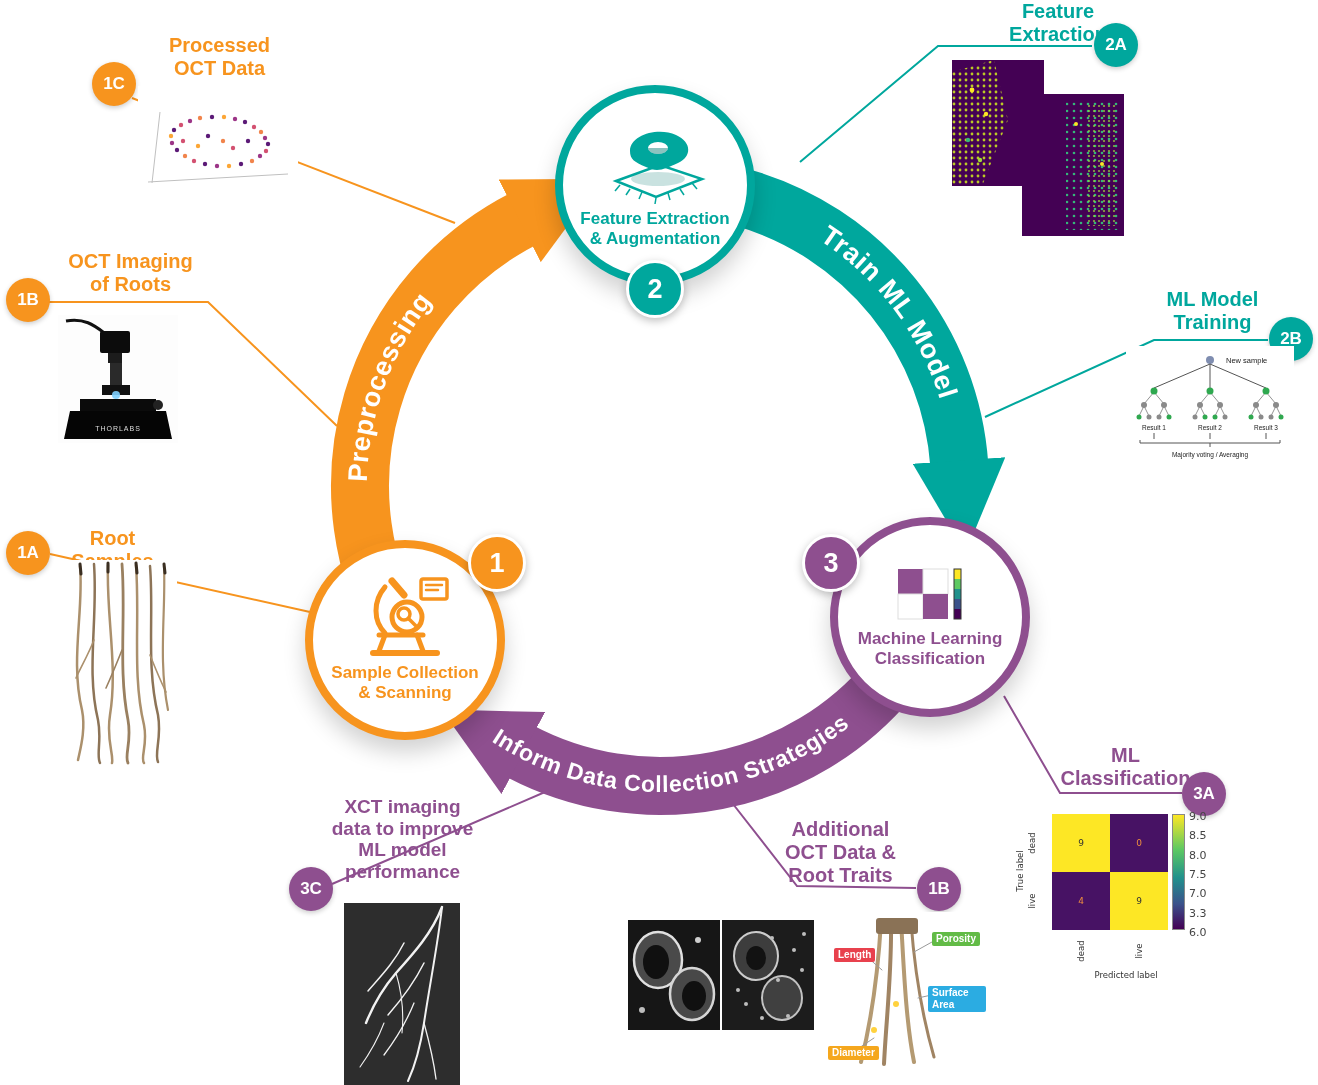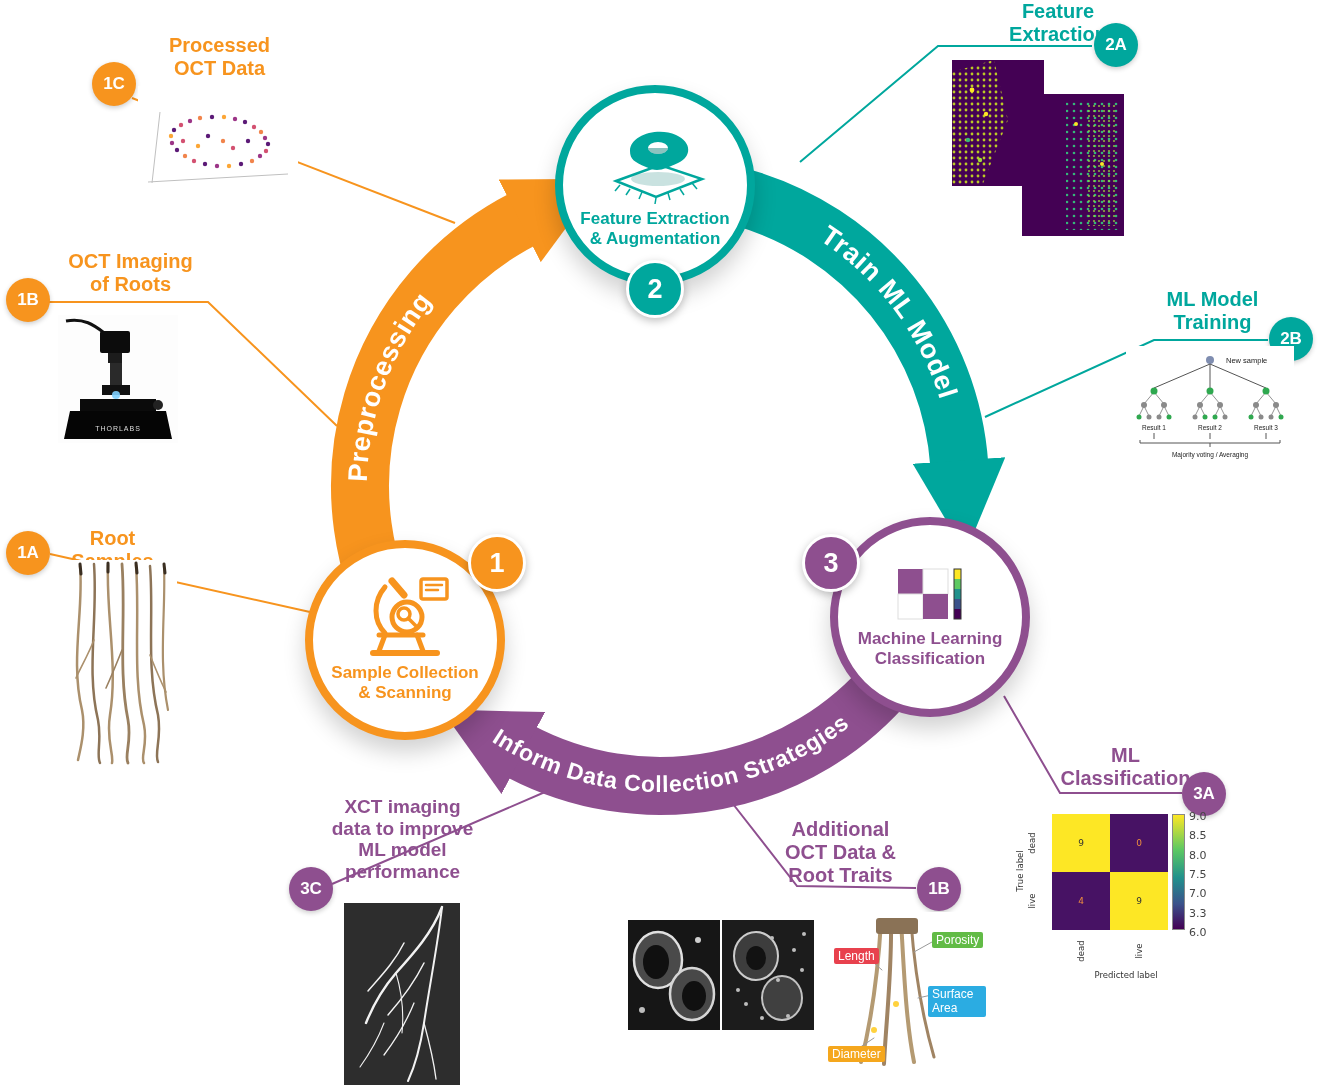--- a/index.html
+++ b/index.html
@@ -30,21 +30,21 @@
   
   .cm{position:absolute;left:1012px;top:806px;width:214px;height:178px;font-family:"DejaVu Sans",sans-serif;}
   .cm-cell{position:absolute;width:58px;height:58px;display:flex;align-items:center;justify-content:center;font-size:9px;}
   .cm-rot{position:absolute;transform:rotate(-90deg);font-size:8.5px;color:#333;width:40px;text-align:center;}
   .cm-tick{position:absolute;left:177px;font-size:11px;color:#444;}
   .cm-bar{position:absolute;left:160px;top:8px;width:13px;height:116px;border:1px solid #888;box-sizing:border-box;
           background:linear-gradient(to bottom,#FDE725,#5ec962 30%,#21918c 55%,#3b528b 78%,#440154);}
   .cm-xlabel{position:absolute;left:52px;top:164px;width:124px;text-align:center;font-size:8.5px;color:#333;}
   .cm-ylabel{position:absolute;left:-22px;top:60px;width:60px;text-align:center;font-size:8.5px;color:#333;transform:rotate(-90deg);}
   
-  .chip{position:absolute;font-size:12px;font-weight:400;color:#fff;padding:1px 4px;border-radius:2px;line-height:1.2;}
+  .chip{position:absolute;font-size:10px;font-weight:700;color:#fff;padding:1px 4px;border-radius:2px;line-height:1.2;}
 </style>
 </head>
 <body>
 
 <div class="canvas">
 
   <svg class="layer" width="1318" height="1085" viewBox="0 0 1318 1085">
     <defs>
       <marker id="arrowOrange" viewBox="0 0 10 10" refX="0.5" refY="5" markerWidth="1.6" markerHeight="1.6" orient="auto" markerUnits="strokeWidth">
           <path d="M0,0 L10,5 L0,10 Z" fill="#F7941E"></path>

